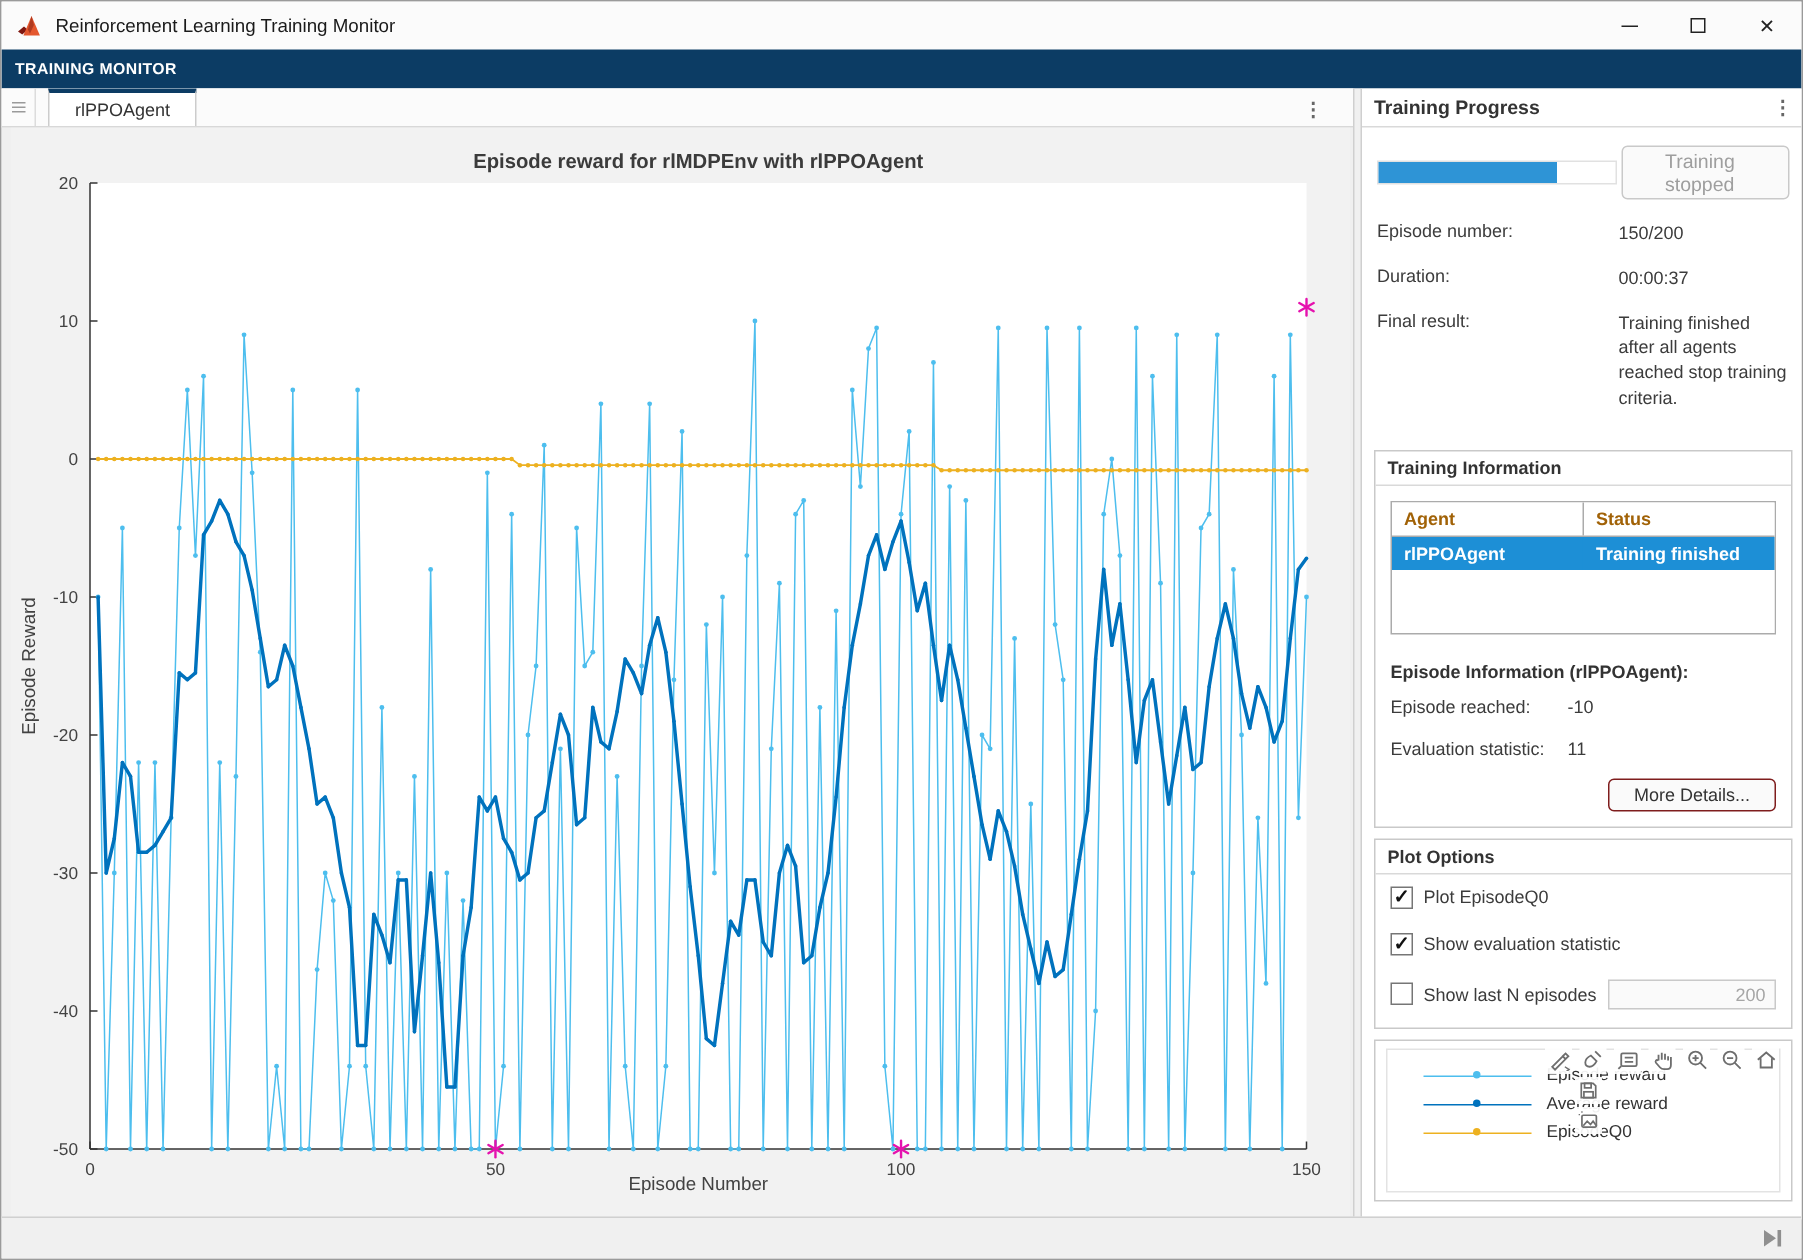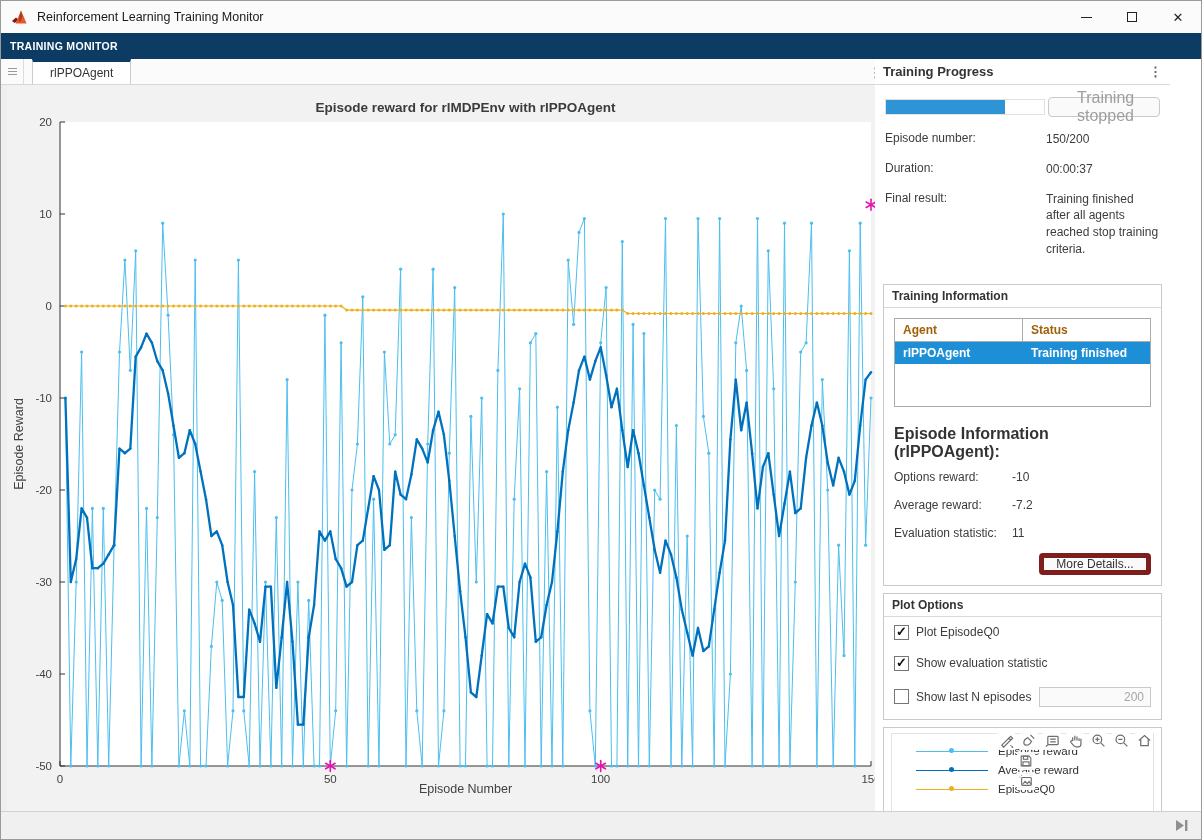--- a/index.html
+++ b/index.html
@@ -14,21 +14,21 @@
   .max-glyph { width:10px; height:10px; border:1.4px solid #222; display:inline-block; }
   .min-glyph { width:11px; border-bottom:1.6px solid #222; display:inline-block; }
 
   
   .ribbon { position:absolute; left:0; top:32px; width:100%; height:26px; background:#0c3c64; display:flex; align-items:center; }
   .ribbon span { color:#fff; font-size:10.5px; font-weight:bold; letter-spacing:.3px; padding-left:9px; }
 
   
   .left-col  { position:absolute; left:0; top:58px; width:901px; height:754px; background:#efefef; }
   .divider   { position:absolute; left:901px; top:58px; width:6px; height:754px; background:#f0f0f0; border-left:1px solid #cfcfcf; border-right:1px solid #cfcfcf; }
-  .right-col { position:absolute; left:874px; top:58px; width:295px; height:754px; background:#ffffff; overflow:hidden; }
+  .right-col { position:absolute; left:907px; top:58px; width:295px; height:754px; background:#ffffff; overflow:hidden; }
 
   
   .tabstrip { position:relative; height:26px; background:#fbfbfb; border-bottom:1px solid #d8d8d8; display:flex; align-items:stretch; }
   .dock-icon { width:23px; border-right:1px solid #dcdcdc; display:flex; align-items:center; justify-content:center; }
   .dock-icon .bars { display:block; width:9px; }
   .dock-icon .bars i { display:block; height:1.5px; background:#9a9a9a; margin:1.5px 0; }
   .tab { background:#fff; border-top:3px solid #0c3c64; border-left:1px solid #cccccc; border-right:1px solid #cccccc; margin-left:8px; padding:0 17px; display:flex; align-items:center; font-size:12px; color:#333; }
   .tab-kebab { position:absolute; right:20px; top:0; height:26px; display:flex; align-items:center; color:#666; font-size:13px; font-weight:bold; }
 
   
@@ -40,39 +40,39 @@
 
   
   .panel-header { height:26px; border-bottom:1px solid #d9d9d9; display:flex; align-items:center; padding:0 8px; }
   .panel-header .ph-title { font-size:13px; font-weight:600; color:#333; }
   .kebab { margin-left:auto; color:#666; font-size:13px; font-weight:bold; }
 
   .tp-content { padding:12px 10px 6px 10px; }
   .progress-row { display:flex; align-items:center; margin-bottom:14px; }
   .progress-track { width:160px; height:16px; background:#fff; border:1px solid #e1e1e1; }
   .progress-fill { height:100%; background:#2e94d6; }
-  .stop-btn { margin-left:auto; width:112px; height:20px; border:1px solid #c9c9c9; border-radius:4px; background:#fafafa; color:#9e9e9e; font-size:16px; display:flex; align-items:center; justify-content:center;padding-left:28px; }
+  .stop-btn { margin-left:auto; width:112px; height:36px; border:1px solid #c9c9c9; border-radius:4px; background:#fafafa; color:#9e9e9e; font-size:13px; display:flex; align-items:center; justify-content:center;padding-left:28px; }
   .kv-row { display:flex; margin-bottom:13px; font-size:12px; color:#3c3c3c; }
   .kv-row .k { width:128px; flex:none; }
   .kv-row .v { width:152px; line-height:1.4;margin-left:33px; }
 
   .boxed { border:1px solid #c9c9c9; background:#fff; margin:7px 8px; }
   .boxed-header { padding:4px 8px; font-size:12px; font-weight:bold; color:#333; border-bottom:1px solid #d9d9d9; }
 
   
   .ti-table { margin:10px; border:1px solid #ababab; font-size:12px; }
   .ti-head { display:flex; border-bottom:1px solid #ababab; background:#fff; font-weight:bold; color:#a16207; }
   .ti-head .c1, .ti-row .c1 { width:128px; padding:4px 8px; border-right:1px solid #ababab; }
   .ti-head .c2, .ti-row .c2 { flex:1; padding:4px 8px; }
   .ti-row.selected { background:#1d8fd6; color:#fff; font-weight:bold; }
   .ti-empty { height:42px; background:#fff; }
-  .ei-header { padding:8px 10px 2px 10px; font-size:16px; font-weight:bold; color:#333; }
+  .ei-header { padding:8px 10px 2px 10px; font-size:12px; font-weight:bold; color:#333; }
   .ei-row { display:flex; padding:7px 10px; font-size:12px; color:#3c3c3c; }
   .ei-row .k { width:118px; flex:none; }
-  .more-btn { margin:6px 10px 10px auto; width:112px; height:22px; border:5px solid #7f1d1d; border-radius:4px; background:#fafafa; color:#333; font-size:12px; display:flex; align-items:center; justify-content:center; }
+  .more-btn { margin:6px 10px 10px auto; width:112px; height:22px; border:1px solid #7f1d1d; border-radius:4px; background:#fafafa; color:#333; font-size:12px; display:flex; align-items:center; justify-content:center; }
 
   
   .po-row { display:flex; align-items:center; padding:8px 10px; font-size:12px; color:#3c3c3c; }
   .cb { width:15px; height:15px; border:1px solid #767676; background:#fff; margin-right:7px; position:relative; flex:none; }
   .cb.checked::after { content:"\2713"; position:absolute; left:1px; top:-2px; font-size:13px; font-weight:bold; color:#111; }
   .n-input { margin-left:auto; width:112px; height:20px; border:1px solid #c9c9c9; background:#fafafa; color:#a6a6a6; font-size:12px; text-align:right; padding-right:6px; font-family:"Liberation Sans",sans-serif; }
 
   
   .legend-box { position:relative; height:108px; }
   .legend-inner { position:absolute; left:7px; top:5px; right:7px; bottom:5px; background:#fff; border:1px solid #e3e3e3; padding:8px 0 0 24px; }
@@ -675,26 +675,22 @@
           <span class="c2">Status</span>
         </div>
         <div class="ti-row selected" style="display:flex;">
           <span class="c1" style="border-right-color:#1d8fd6;">rlPPOAgent</span>
           <span class="c2">Training finished</span>
         </div>
         <div class="ti-empty"></div>
       </div>
       <div class="ei-header">Episode Information (rlPPOAgent):</div>
       <div class="ei-row">
-        <span class="k">Options reward:</span>
+        <span class="k">Episode reached:</span>
         <span>-10</span>
-      </div>
-      <div class="ei-row">
-        <span class="k">Average reward:</span>
-        <span>-7.2</span>
       </div>
       <div class="ei-row">
         <span class="k">Evaluation statistic:</span>
         <span>11</span>
       </div>
       <div style="display:flex;">
         <div class="more-btn">More Details...</div>
       </div>
     </div>
 

